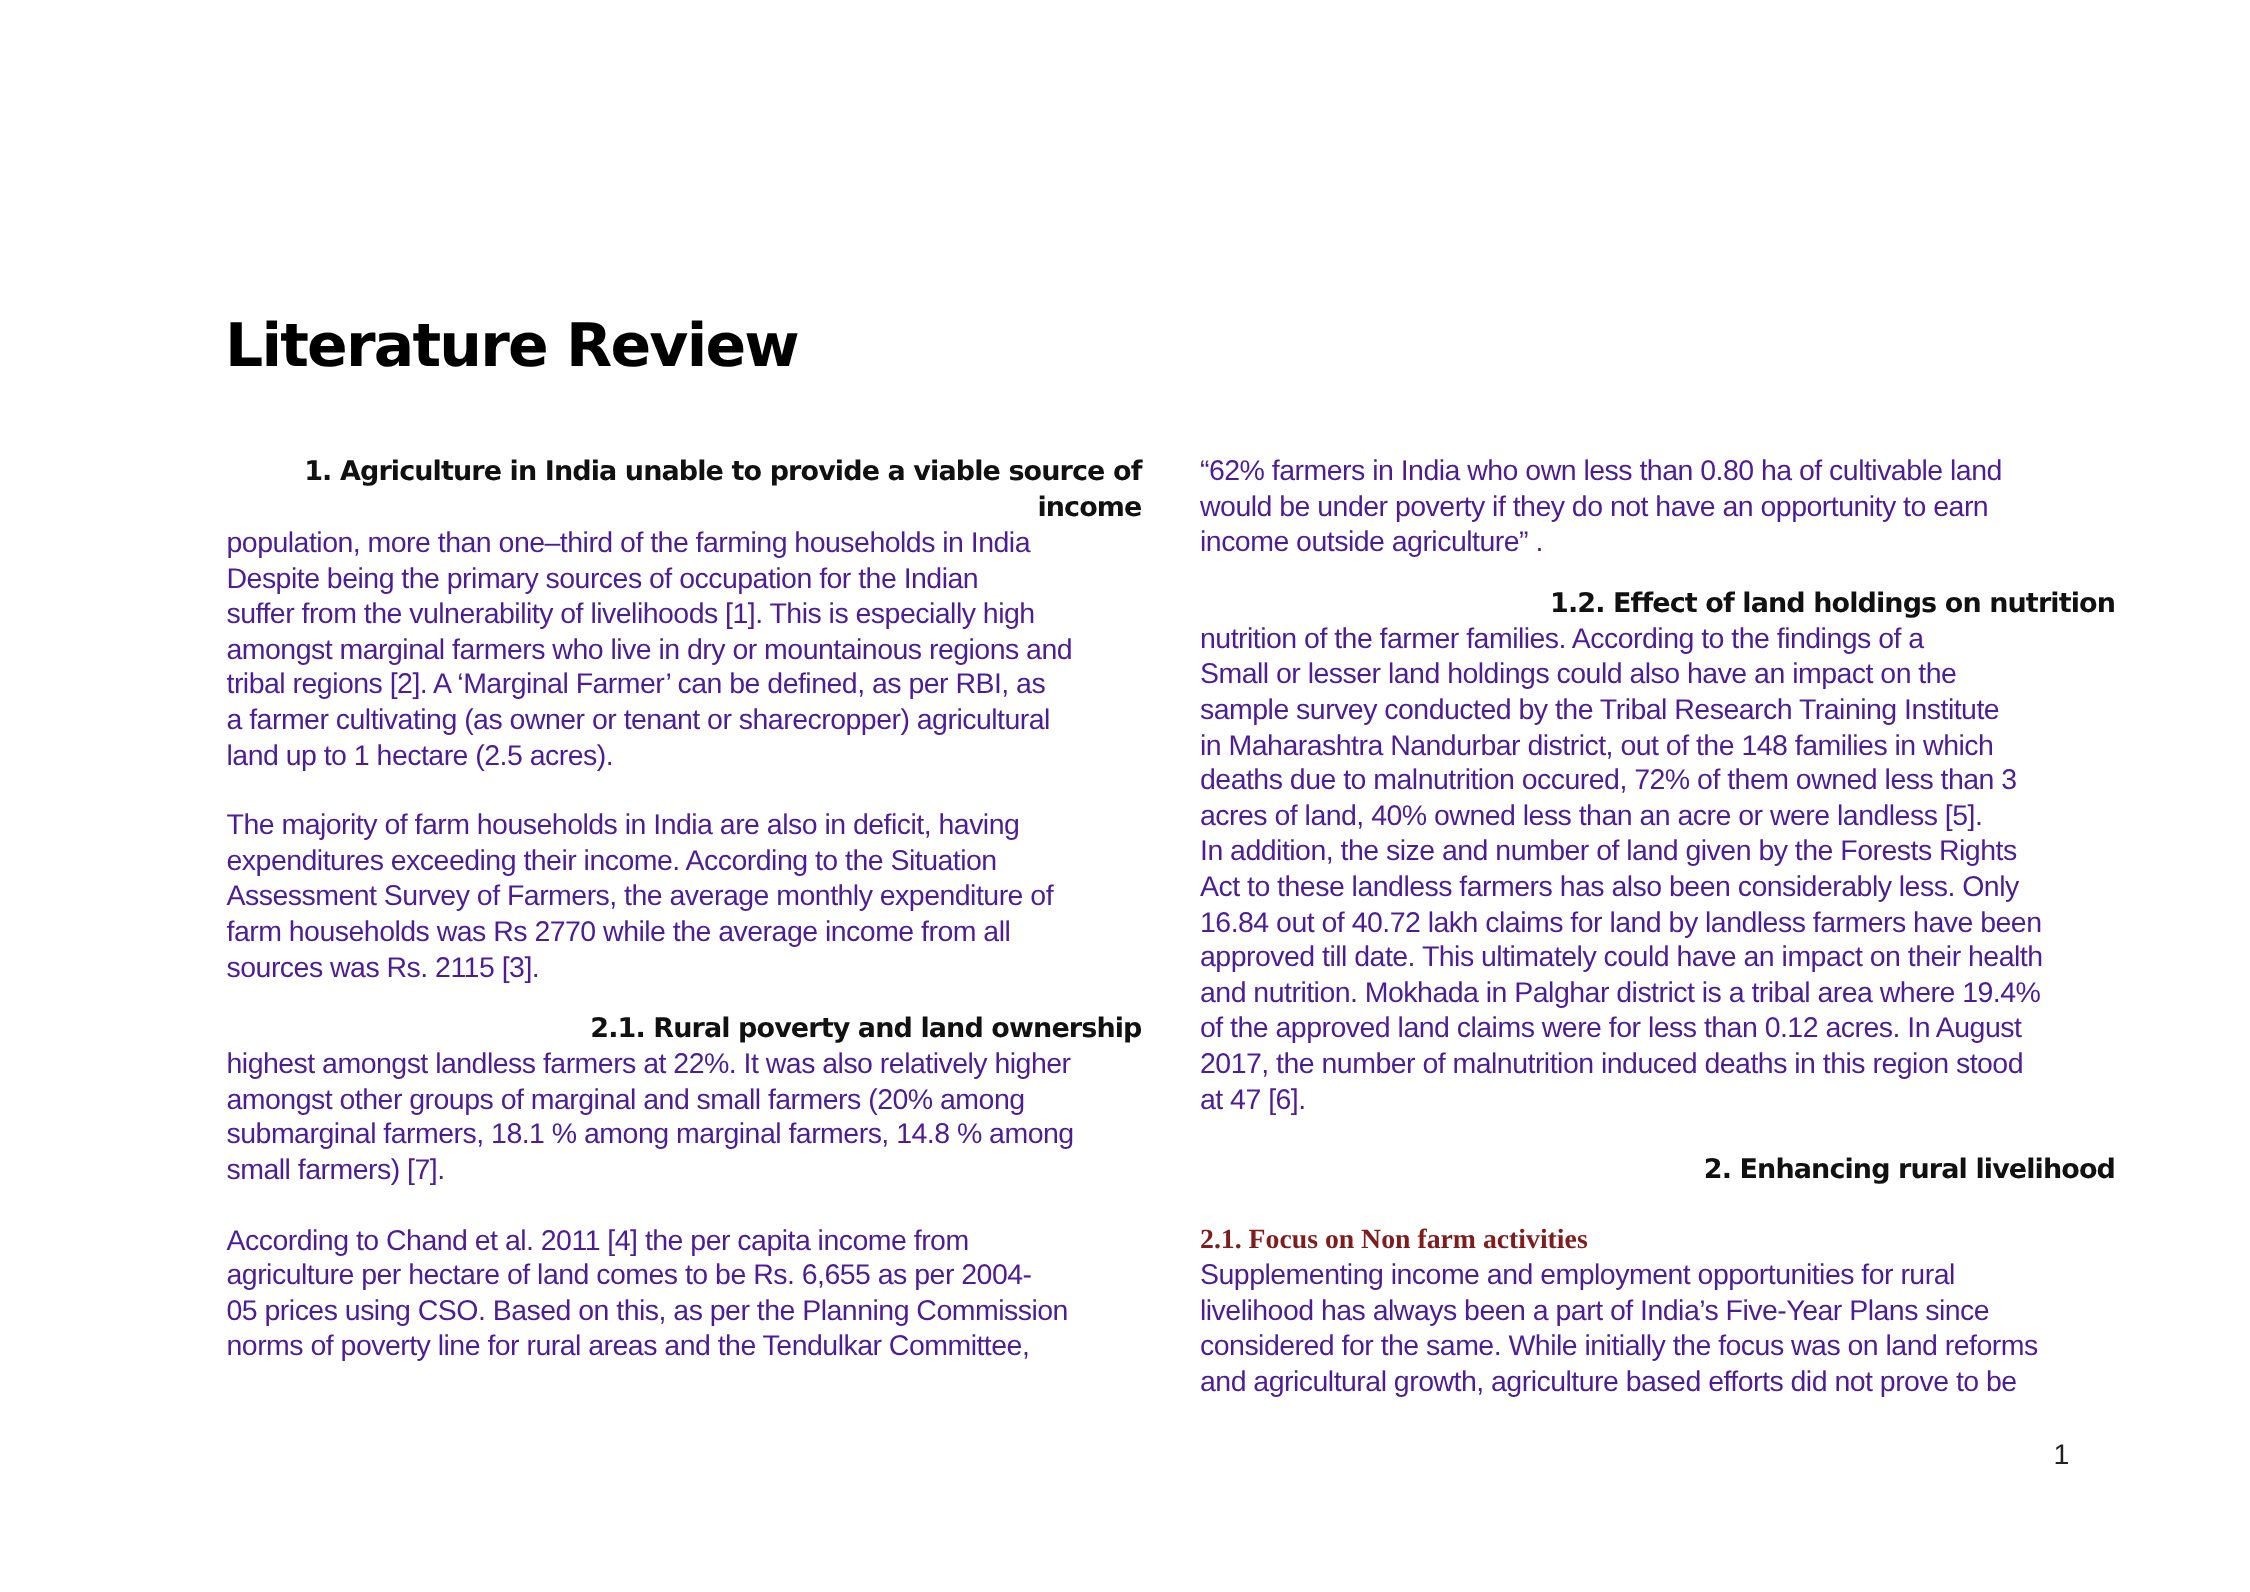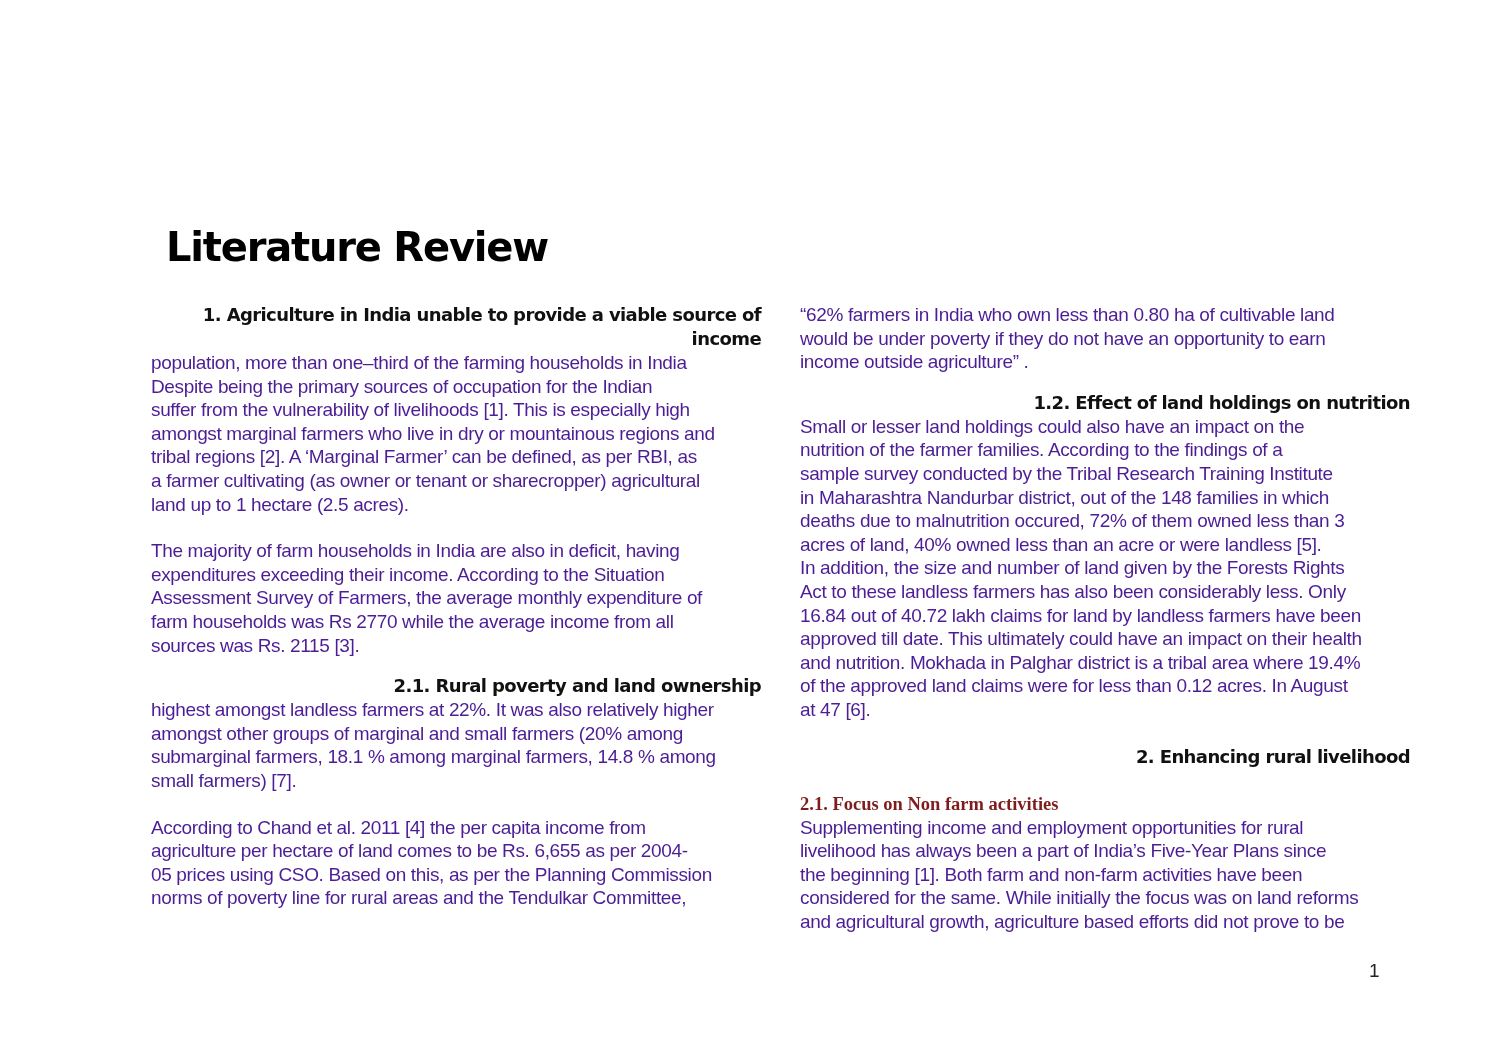--- a/index.html
+++ b/index.html
@@ -16,21 +16,21 @@
     }
     .page-title {
       position: absolute;
       left: 150px;
       top: 205px;
       font-family: "DejaVu Sans", sans-serif;
       font-weight: bold;
       font-size: 40px;
       letter-spacing: -1.2px;
       color: #000;
-      margin: 16px;
+      margin: 0;
       line-height: 52px;
     }
     .column {
       position: absolute;
       top: 303px;
       width: 610px;
     }
     .col-left { left: 151px; }
     .col-right { left: 800px; }
     .heading {
@@ -118,40 +118,40 @@
 
 <div class="column col-right">
   <p class="para">
     <span class="line">“62% farmers in India who own less than 0.80 ha of cultivable land</span>
     <span class="line">would be under poverty if they do not have an opportunity to earn</span>
     <span class="line">income outside agriculture” .</span>
   </p>
   <div class="gap-m"></div>
   <h3 class="heading">1.2. Effect of land holdings on nutrition</h3>
   <p class="para">
+    <span class="line">nutrition of the farmer families. According to the findings of a</span>
     <span class="line">Small or lesser land holdings could also have an impact on the</span>
-    <span class="line">nutrition of the farmer families. According to the findings of a</span>
     <span class="line">sample survey conducted by the Tribal Research Training Institute</span>
     <span class="line">in Maharashtra Nandurbar district, out of the 148 families in which</span>
     <span class="line">deaths due to malnutrition occured, 72% of them owned less than 3</span>
     <span class="line">acres of land, 40% owned less than an acre or were landless [5].</span>
     <span class="line">In addition, the size and number of land given by the Forests Rights</span>
     <span class="line">Act to these landless farmers has also been considerably less. Only</span>
     <span class="line">16.84 out of 40.72 lakh claims for land by landless farmers have been</span>
     <span class="line">approved till date. This ultimately could have an impact on their health</span>
     <span class="line">and nutrition. Mokhada in Palghar district is a tribal area where 19.4%</span>
     <span class="line">of the approved land claims were for less than 0.12 acres. In August</span>
+    <span class="line">2017, the number of malnutrition induced deaths in this region stood</span>
     <span class="line">at 47 [6].</span>
   </p>
   <div class="gap-l"></div>
   <h2 class="heading">2. Enhancing rural livelihood</h2>
   <div class="gap-l"></div>
   <h3 class="heading-serif">2.1. Focus on Non farm activities</h3>
   <p class="para">
     <span class="line">Supplementing income and employment opportunities for rural</span>
     <span class="line">livelihood has always been a part of India’s Five-Year Plans since</span>
-    <span class="line">the beginning [1]. Both farm and non-farm activities have been</span>
     <span class="line">considered for the same. While initially the focus was on land reforms</span>
     <span class="line">and agricultural growth, agriculture based efforts did not prove to be</span>
   </p>
 </div>
 
 <div class="page-number">1</div>
 
 </body></html>

